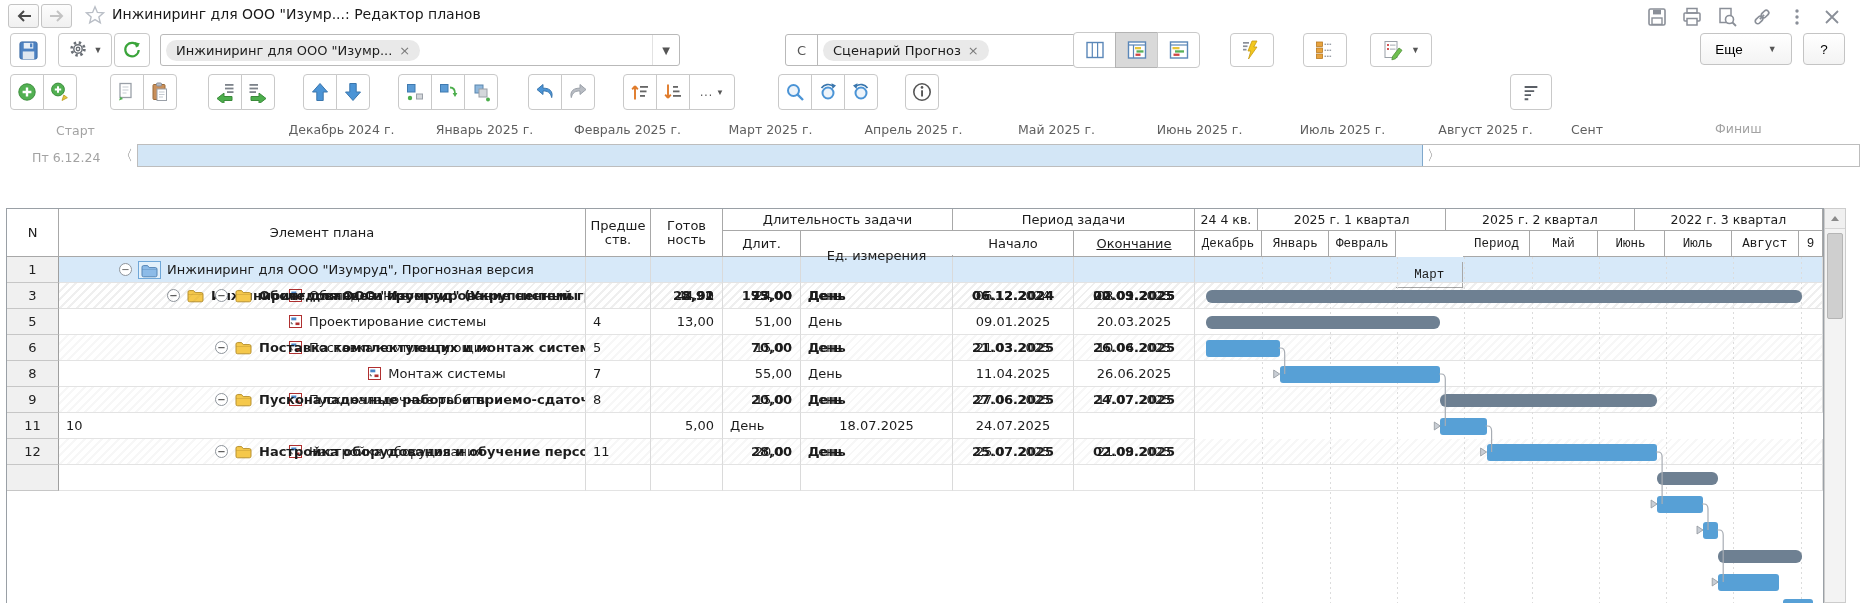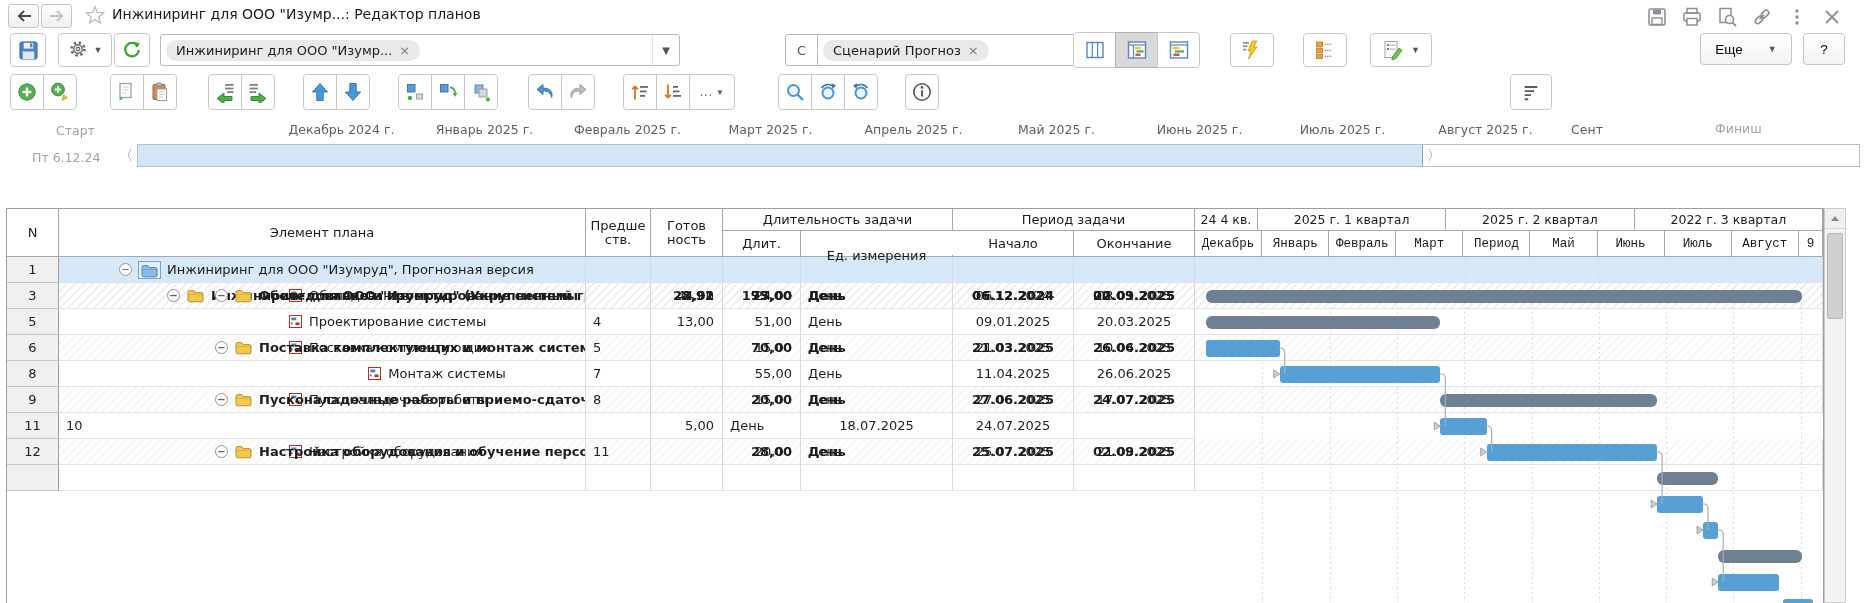--- a/index.html
+++ b/index.html
@@ -473,33 +473,33 @@
       </div>
       <div class="th" style="grid-column:4; grid-row:1/3; flex-direction:column;">
         <span>Готов</span>
         <span>ность</span>
       </div>
       <div class="th" style="grid-column:5/7; grid-row:1;">Длительность задачи</div>
       <div class="th" style="grid-column:5; grid-row:2;">Длит.</div>
       <div class="th" style="grid-column:6; grid-row:2;margin-top:24px;">Ед. измерения</div>
       <div class="th" style="grid-column:7/9; grid-row:1;">Период задачи</div>
       <div class="th" style="grid-column:7; grid-row:2;">Начало</div>
-      <div class="th" style="grid-column:8; grid-row:2;">Окончание</div>
+      <div class="th" style="grid-column:8; grid-row:2;text-decoration:underline;">Окончание</div>
       <div style="grid-column:9; grid-row:1/3;">
         <div class="qrow" id="gantt-quarters">
             <div class="q" style="width: 67.3px;">24 4 кв.</div>
             <div class="q" style="width: 201.9px;">2025 г. 1 квартал</div>
             <div class="q" style="width: 201.9px;">2025 г. 2 квартал</div>
             <div class="q" style="width: 201.9px;">2022 г. 3 квартал</div>
           </div>
         <div class="mrow" id="gantt-months">
             <div class="m" style="width: 67.3px;">Декабрь</div>
             <div class="m" style="width: 67.3px;">Январь</div>
             <div class="m" style="width: 67.3px;">Февраль</div>
-            <div class="m" style="width: 67.3px;">Март</div>
+            <div class="m" style="width: 67.3px; margin-top: 31px;">Март</div>
             <div class="m" style="width: 67.3px;">Период</div>
             <div class="m" style="width: 67.3px;">Май</div>
             <div class="m" style="width: 67.3px;">Июнь</div>
             <div class="m" style="width: 67.3px;">Июль</div>
             <div class="m" style="width: 67.3px;">Август</div>
             <div class="m" style="width: 24.3px;">9</div>
           </div>
       </div>
     </div>
     <div id="rows">

